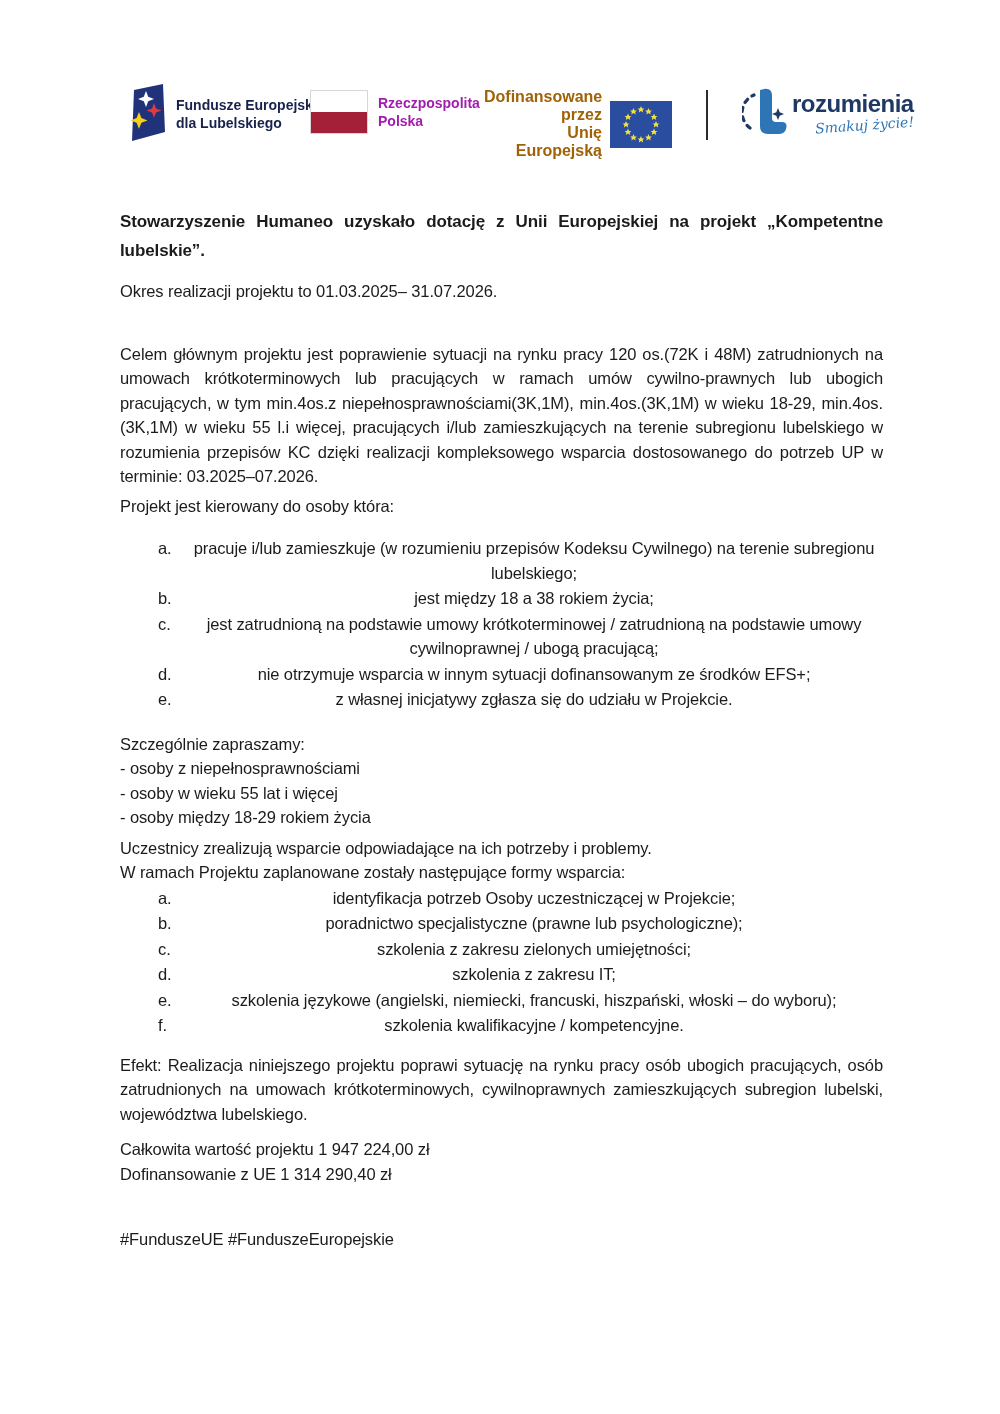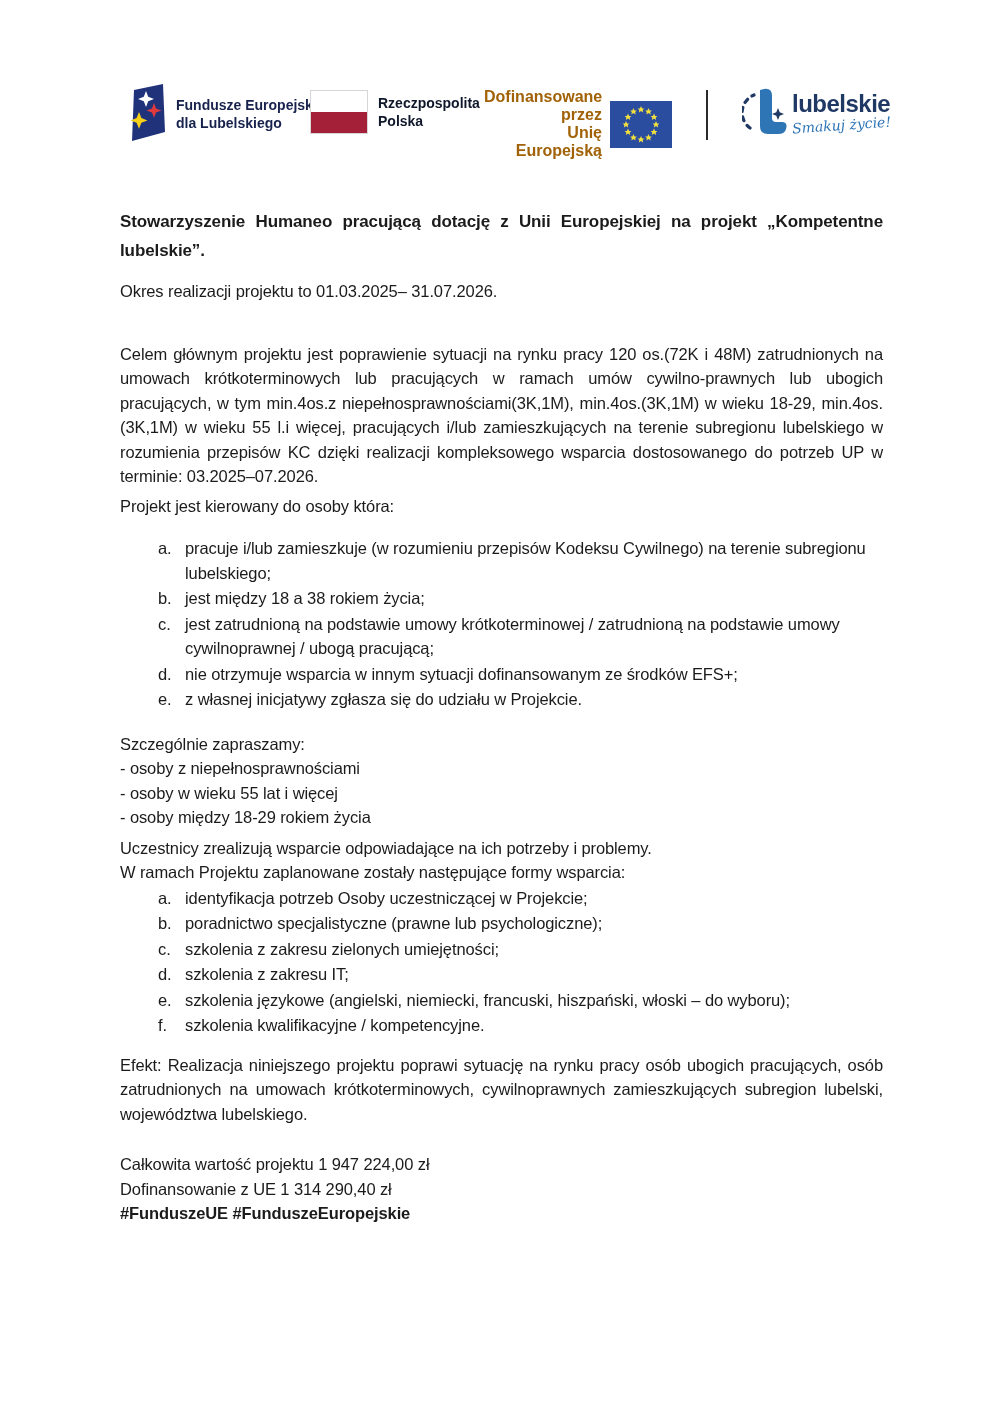--- a/index.html
+++ b/index.html
@@ -15,51 +15,51 @@
   
   .header { position:absolute; left:0; top:80px; width:1000px; height:70px; }
   .logo-block { position:absolute; display:flex; align-items:center; }
   .eu-funds { left:126px; top:2px; }
   .eu-funds .flag-svg { width:42px; height:64px; }
   .eu-funds-text { margin-left:8px; font-size:14px; font-weight:bold; color:#17224d; line-height:18px; }
   .poland { left:310px; top:10px; }
   .pl-flag { width:58px; height:44px; border:1px solid #d6d6d6; display:flex; flex-direction:column; }
   .pl-flag .w { flex:1; background:#ffffff; }
   .pl-flag .r { flex:1; background:#a32038; }
-  .poland-text { margin-left:10px; font-size:14px; font-weight:bold; color:#0f172a; line-height:18px; }
+  .poland-text { margin-left:10px; font-size:14px; font-weight:bold; color:#a21caf; line-height:18px; }
   .eu { left:484px; top:8px; }
   .eu-text { width:118px; text-align:right; font-size:16px; font-weight:bold; color:#a16207; line-height:18px; }
   .eu-flag-svg { width:62px; height:47px; margin-left:8px; }
   .divider { position:absolute; left:706px; top:10px; width:2px; height:50px; background:#2b2b2b; }
   .lubelskie { left:742px; top:4px; }
   .lub-svg { width:46px; height:56px; }
   .lub-text { margin-left:4px; display:flex; flex-direction:column; }
   .lub-name { font-size:24px; font-weight:600; color:#1f3864; letter-spacing:-0.5px; line-height:24px; }
   .lub-tagline { font-family:"DejaVu Serif", serif; font-style:italic; font-size:14px; color:#2e75b6; transform:rotate(-4deg); margin-top:1px; align-self:flex-end; }
   
   .content {
     position:absolute; left:120px; top:207px; width:763px;
     font-size:16.5px; line-height:24.5px; letter-spacing:-0.1px;
   }
   .doc-title { font-weight:bold; font-size:17px; line-height:29px; text-align:justify; margin-bottom:14px; }
   .period { margin-bottom:38px; }
   .goal { text-align:justify; margin-bottom:5px; }
   .recipients-heading { margin-bottom:18px; }
   .letter-list .li { display:flex; margin-bottom:1px; padding-left:38px; }
   .letter-list .marker { width:27px; flex:0 0 27px; }
-  .letter-list .li-text { flex:1; }
+  .letter-list .li-text { flex:1;text-align:center; }
   .list-recipients { margin-bottom:20px; }
   .invite-heading { }
   .invite-item { }
   .invite-group { margin-bottom:6px; }
   .support-intro { }
   .list-support { margin-top:1px; margin-bottom:15px; }
-  .effect { text-align:justify; margin-bottom:26px; }
+  .effect { text-align:justify; margin-bottom:11px; }
   .money-line { }
-  .hashtags { font-weight:bold; }
+  .hashtags { font-weight:normal; margin-top:41px; }
 </style>
 </head>
 <body>
 
 <div class="page">
 
   <div class="header">
 
     <div class="logo-block eu-funds">
       <svg class="flag-svg" viewBox="0 0 42 64">
@@ -112,29 +112,29 @@
 
     <div class="divider"></div>
 
     <div class="logo-block lubelskie">
       <svg class="lub-svg" viewBox="0 0 46 56">
         <path d="M8,44 A19,19 0 0 1 12,11" stroke="#1f3864" stroke-width="3.2" fill="none" stroke-dasharray="4 5.5" stroke-linecap="round"></path>
         <path d="M18,6 q12,-4 12,6 v22 q0,4 4,4 h6 q6,0 4,7 q-1,5 -8,5 h-10 q-8,0 -8,-8 Z" fill="#2e75b6"></path>
         <path d="M36 24 L37.7 28.3 L42 30 L37.7 31.7 L36 36 L34.3 31.7 L30 30 L34.3 28.3 Z" fill="#1f3864"></path>
       </svg>
       <div class="lub-text">
-        <span class="lub-name">lubelskie</span>
+        <span class="lub-name">rozumienia</span>
         <span class="lub-tagline">Smakuj życie!</span>
       </div>
     </div>
   </div>
 
   <div class="content">
 
-    <p class="doc-title">Stowarzyszenie Humaneo pracującą dotację z Unii Europejskiej na projekt „Kompetentne lubelskie”.</p>
+    <p class="doc-title">Stowarzyszenie Humaneo uzyskało dotację z Unii Europejskiej na projekt „Kompetentne lubelskie”.</p>
 
     <p class="period">Okres realizacji projektu to 01.03.2025– 31.07.2026.</p>
 
     <p class="goal">Celem głównym projektu jest poprawienie sytuacji na rynku pracy 120 os.(72K i 48M) zatrudnionych na umowach krótkoterminowych lub pracujących w ramach umów cywilno-prawnych lub ubogich pracujących, w tym min.4os.z niepełnosprawnościami(3K,1M), min.4os.(3K,1M) w wieku 18-29, min.4os. (3K,1M) w wieku 55 l.i więcej, pracujących i/lub zamieszkujących na terenie subregionu lubelskiego w rozumienia przepisów KC dzięki realizacji kompleksowego wsparcia dostosowanego do potrzeb UP w terminie: 03.2025–07.2026.</p>
 
     <p class="recipients-heading">Projekt jest kierowany do osoby która:</p>
 
     <div class="letter-list list-recipients">
       <div class="li">
         <span class="marker">a.</span>

